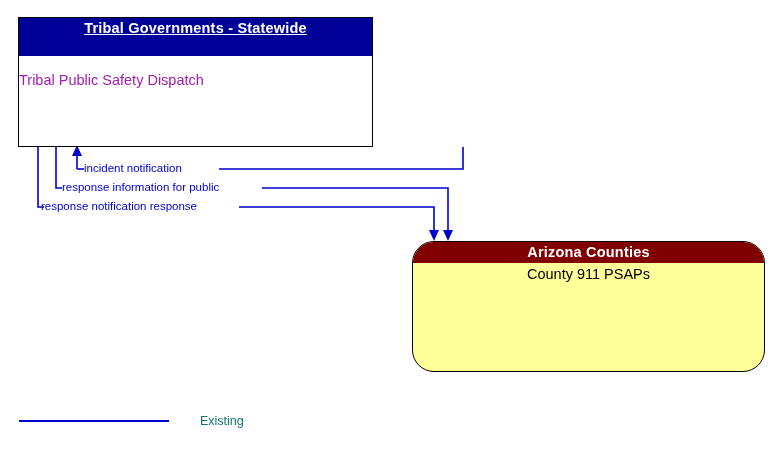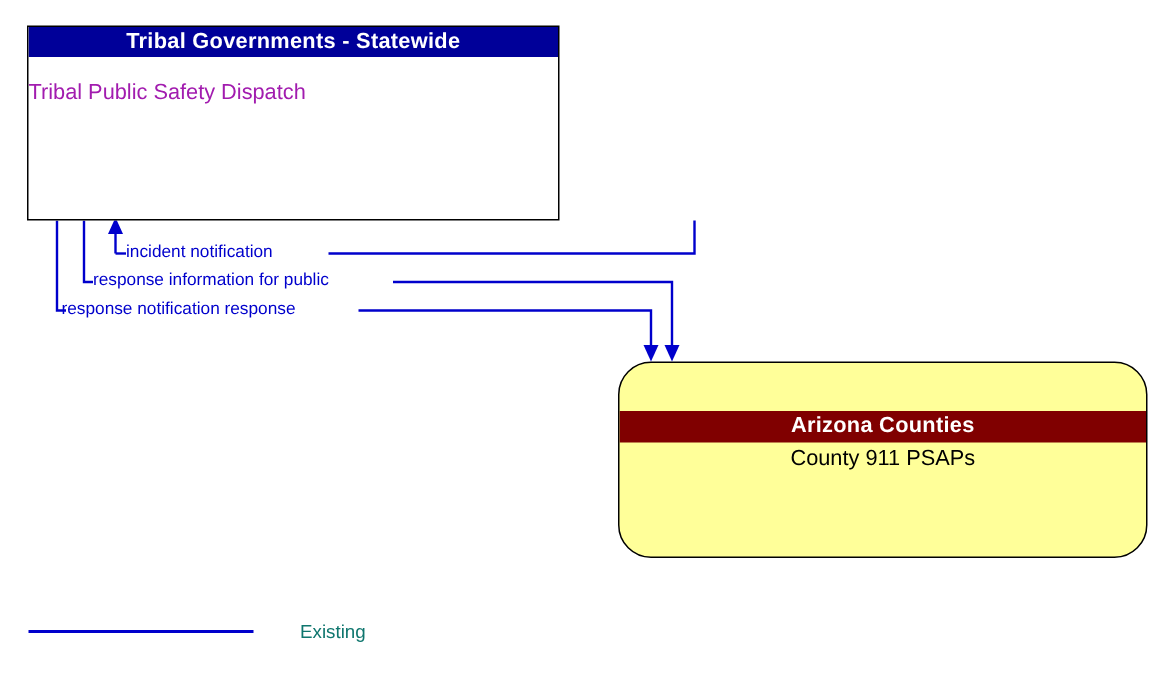--- a/index.html
+++ b/index.html
@@ -33,23 +33,24 @@
   }
   .element-box .eb-header {
     box-sizing: border-box;
     width: 100%;
     background: #000099;
     color: #ffffff;
     font-size: 14.5px;
     font-weight: bold;
     text-align: center;
     line-height: 21px;
-    height: 20px;
+    height: 38px;
     letter-spacing: 0.2px;
     white-space: nowrap;
+    text-decoration: underline;
   }
   .element-box .eb-title {
     box-sizing: border-box;
     width: 100%;
     color: #a21caf;
     font-size: 14.5px;
     font-weight: normal;
     text-align: left;
     line-height: 22px;
     padding-top: 13px;
@@ -70,21 +71,20 @@
     width: 100%;
     background: #800000;
     color: #ffffff;
     font-size: 14.5px;
     font-weight: bold;
     text-align: center;
     line-height: 21px;
     height: 21px;
     letter-spacing: 0.2px;
     white-space: nowrap;
-    margin-top: 32px;
   }
   .element-box-round .ebr-title {
     box-sizing: border-box;
     width: 100%;
     color: #000000;
     font-size: 14.5px;
     font-weight: normal;
     text-align: center;
     line-height: 22px;
     padding-top: 0;

